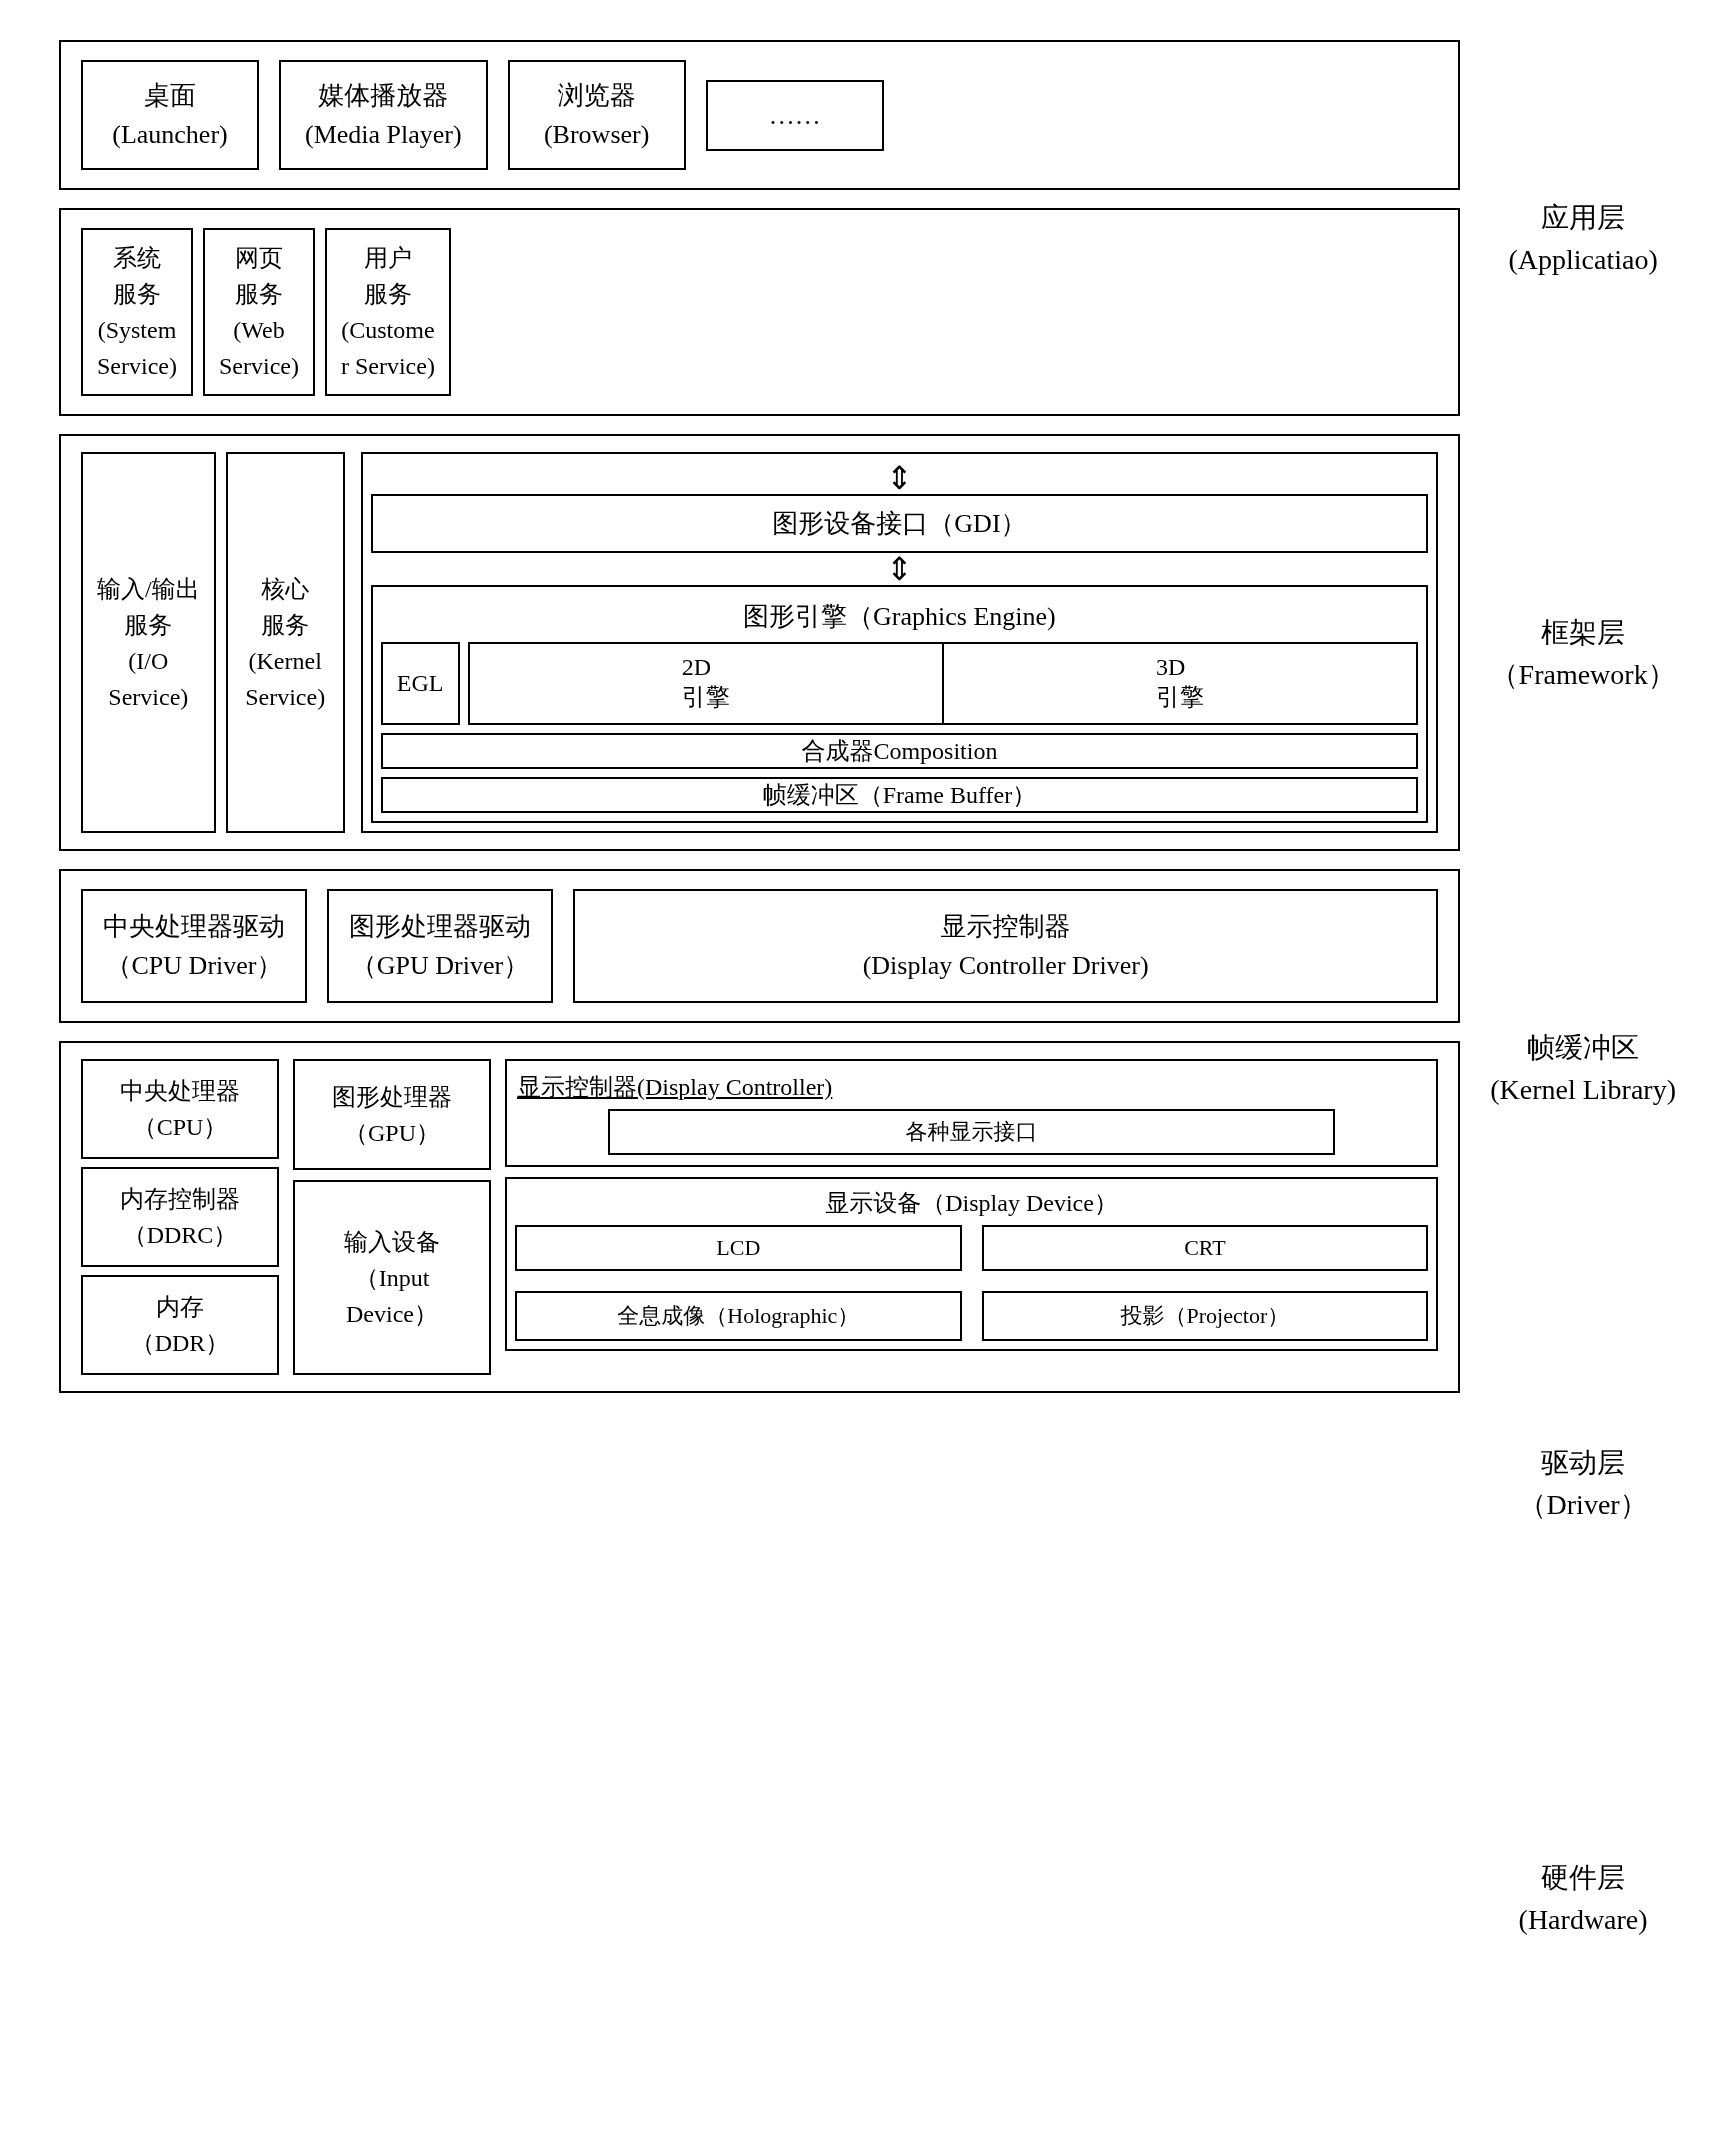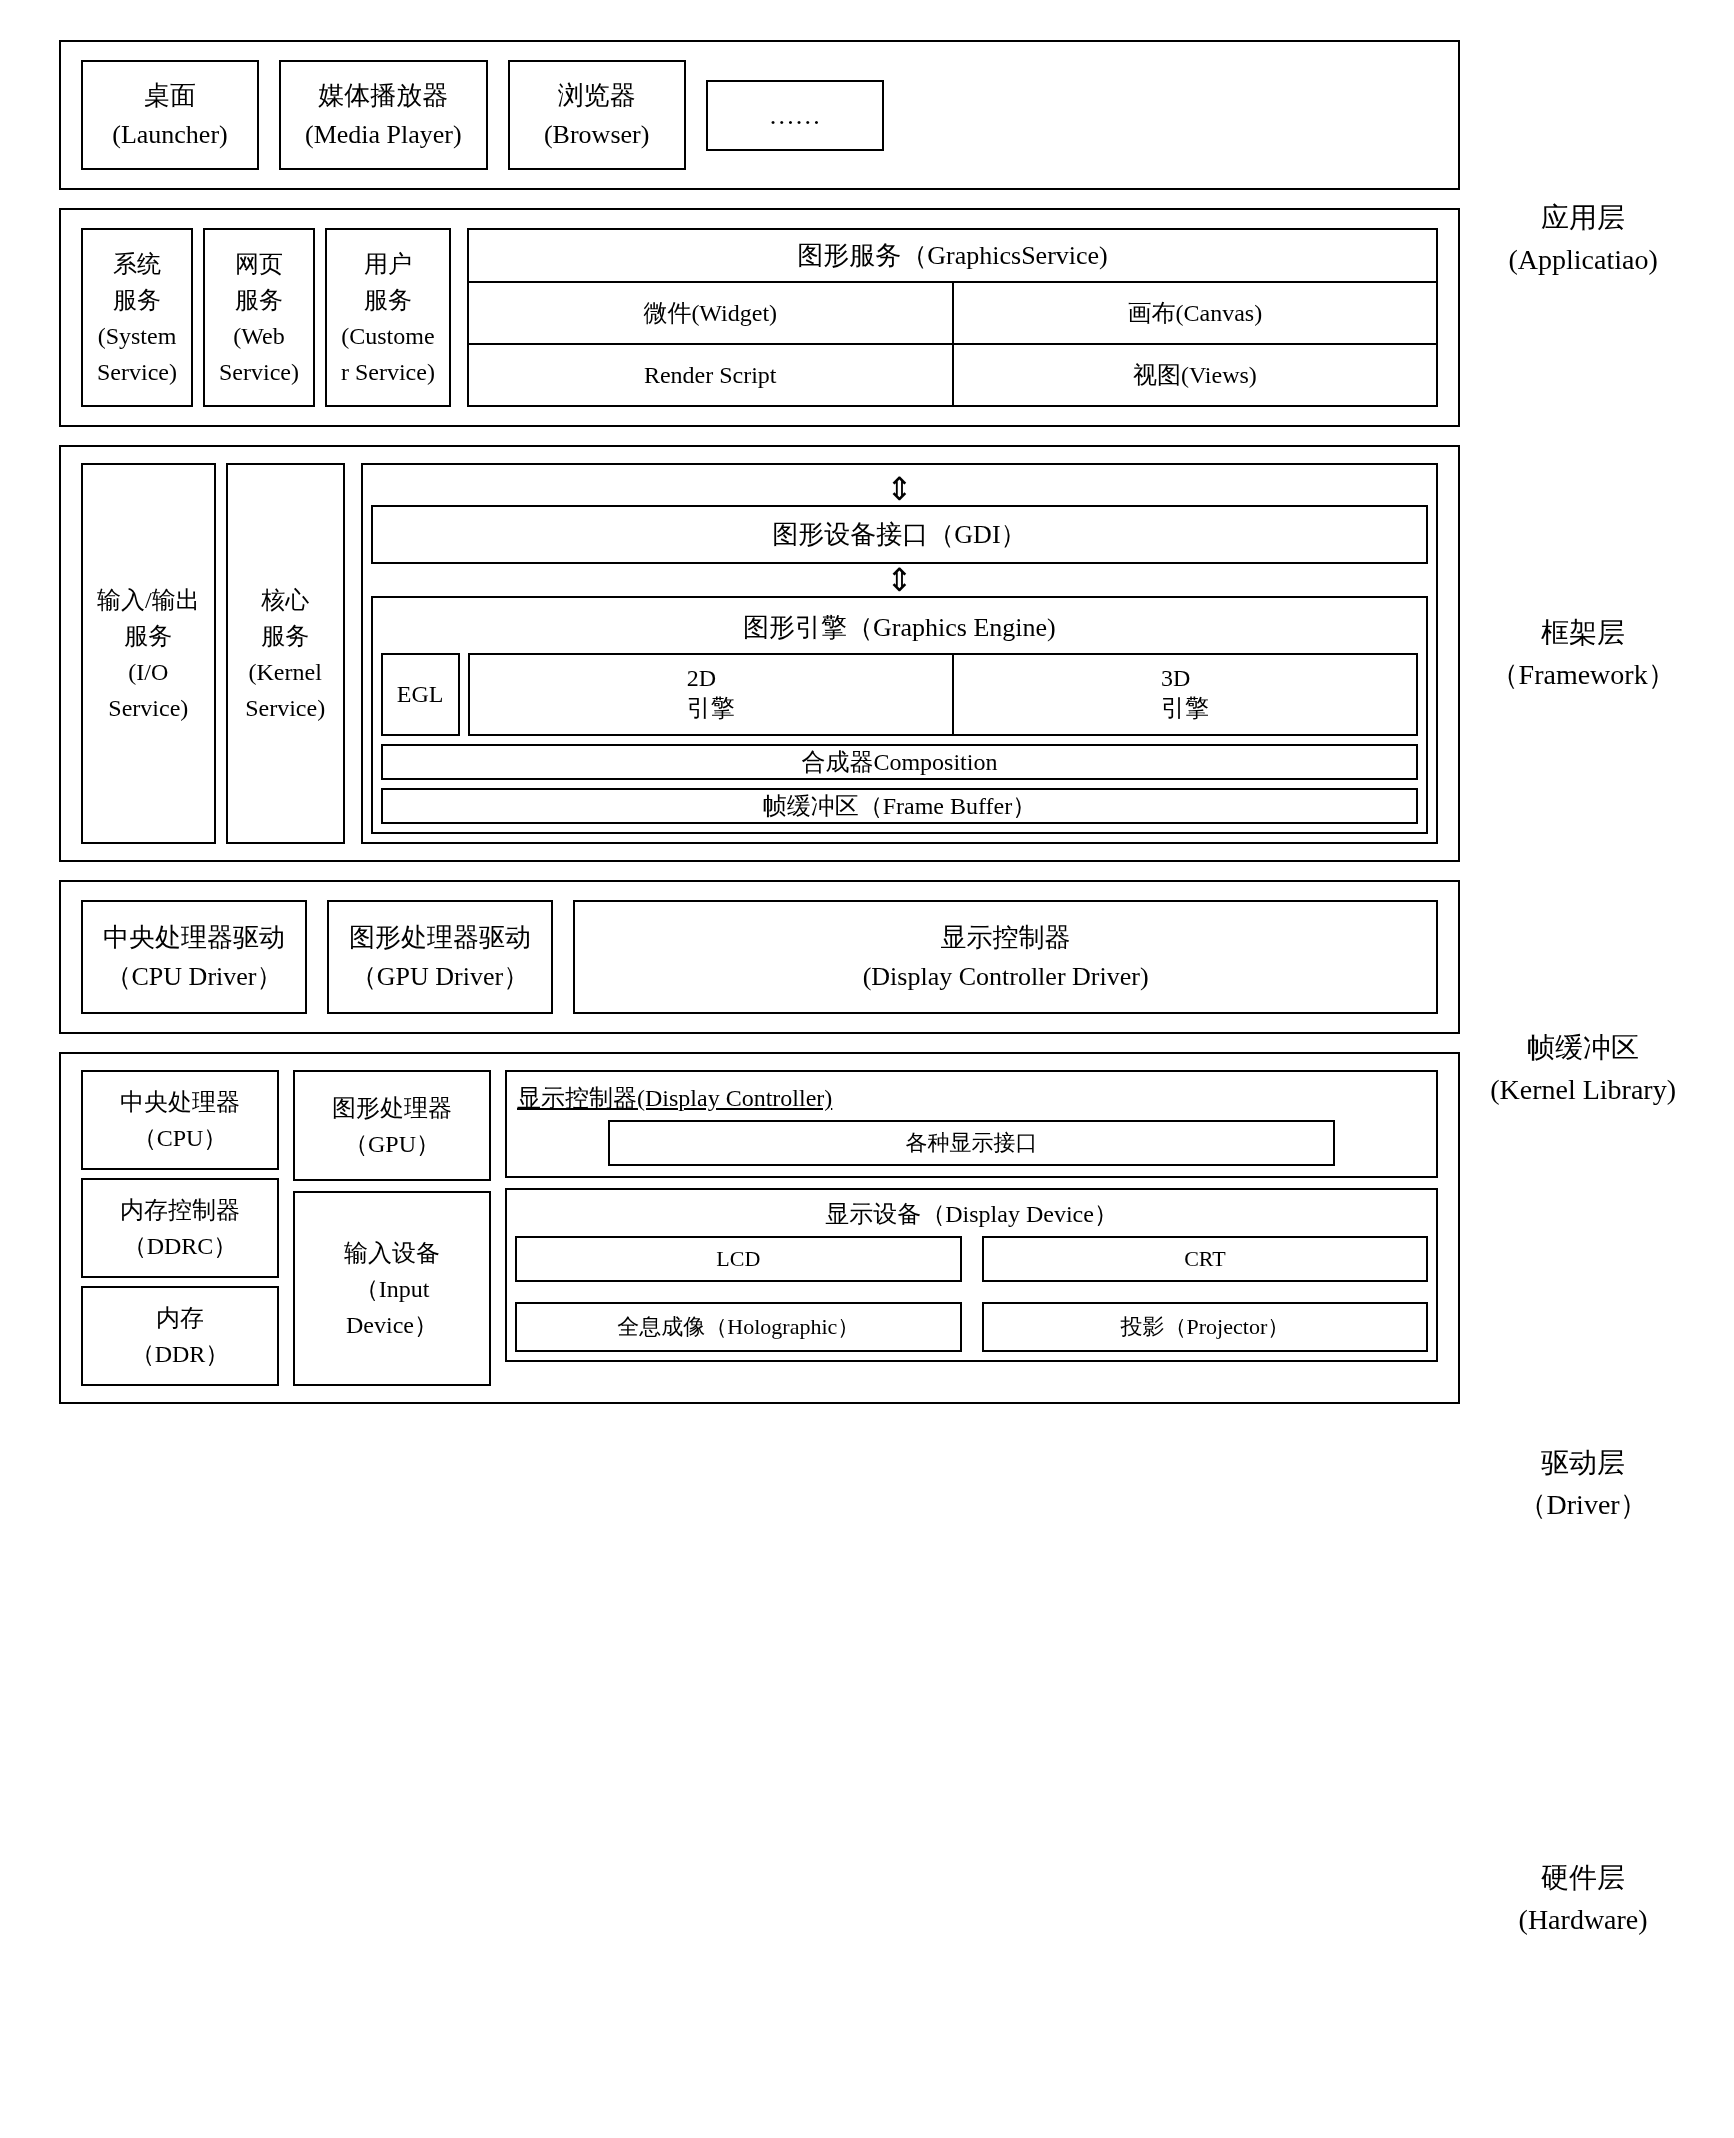--- a/index.html
+++ b/index.html
@@ -335,29 +335,20 @@
         <div class="service-box">
           系统<br>服务<br>(System<br>Service)
         </div>
         <div class="service-box">
           网页<br>服务<br>(Web<br>Service)
         </div>
         <div class="service-box">
           用户<br>服务<br>(Custome<br>r Service)
         </div>
       </div>
-      <div class="graphics-service-group">
-        <div class="graphics-service-title">图形服务（GraphicsService)</div>
-        <div class="graphics-service-inner">
-          <div class="gs-cell" style="border-top:none; border-left:none; border-bottom: 1.5px solid #000; border-right:1.5px solid #000;">微件(Widget)</div>
-          <div class="gs-cell" style="border-top:none; border-right:none; border-bottom: 1.5px solid #000; border-left:1.5px solid #000;">画布(Canvas)</div>
-          <div class="gs-cell" style="border-bottom:none; border-left:none; border-top: 1.5px solid #000; border-right:1.5px solid #000;">Render Script</div>
-          <div class="gs-cell" style="border-bottom:none; border-right:none; border-top: 1.5px solid #000; border-left:1.5px solid #000;">视图(Views)</div>
-        </div>
-      </div>
     </div>
 
     <div class="kernel-layer">
       <div class="kernel-left">
         <div class="kernel-service-box">
           输入/输出<br>服务<br>(I/O<br>Service)
         </div>
         <div class="kernel-service-box">
           核心<br>服务<br>(Kernel<br>Service)
         </div>
@@ -371,21 +362,21 @@
           <div class="gdi-box" style="width:100%;">图形设备接口（GDI）</div>
           <div style="font-size:32px; line-height:1; text-align:center; color:#000;">⇕</div>
         </div>
 
         <div style="border: 2.5px solid #000; margin: 0 8px 8px 8px; padding: 8px;">
           <div style="font-size:26px; text-align:center; padding: 4px 0 8px 0;">图形引擎（Graphics Engine)</div>
           <div style="display:flex; flex-direction:row; gap:8px; margin-bottom:8px;">
             <div class="ge-cell" style="min-width:79px;">EGL</div>
             <div style="flex:1; border: 2.5px solid #000; display:flex; flex-direction:row;">
               <div style="flex:1; display:flex; align-items:center; justify-content:center; font-size:24px; padding:10px; border-right:2.5px solid #000;">2D<br>引擎</div>
-              <div style="flex:1; display:flex; align-items:center; justify-content:center; font-size:24px; ">3D<br>引擎</div>
+              <div style="flex:1; display:flex; align-items:center; justify-content:center; font-size:24px; padding:10px;">3D<br>引擎</div>
             </div>
           </div>
           <div class="ge-full-row">合成器Composition</div>
           <div style="height:8px;"></div>
           <div class="ge-full-row">帧缓冲区（Frame Buffer）</div>
         </div>
       </div>
     </div>
 
     <div class="driver-layer">

